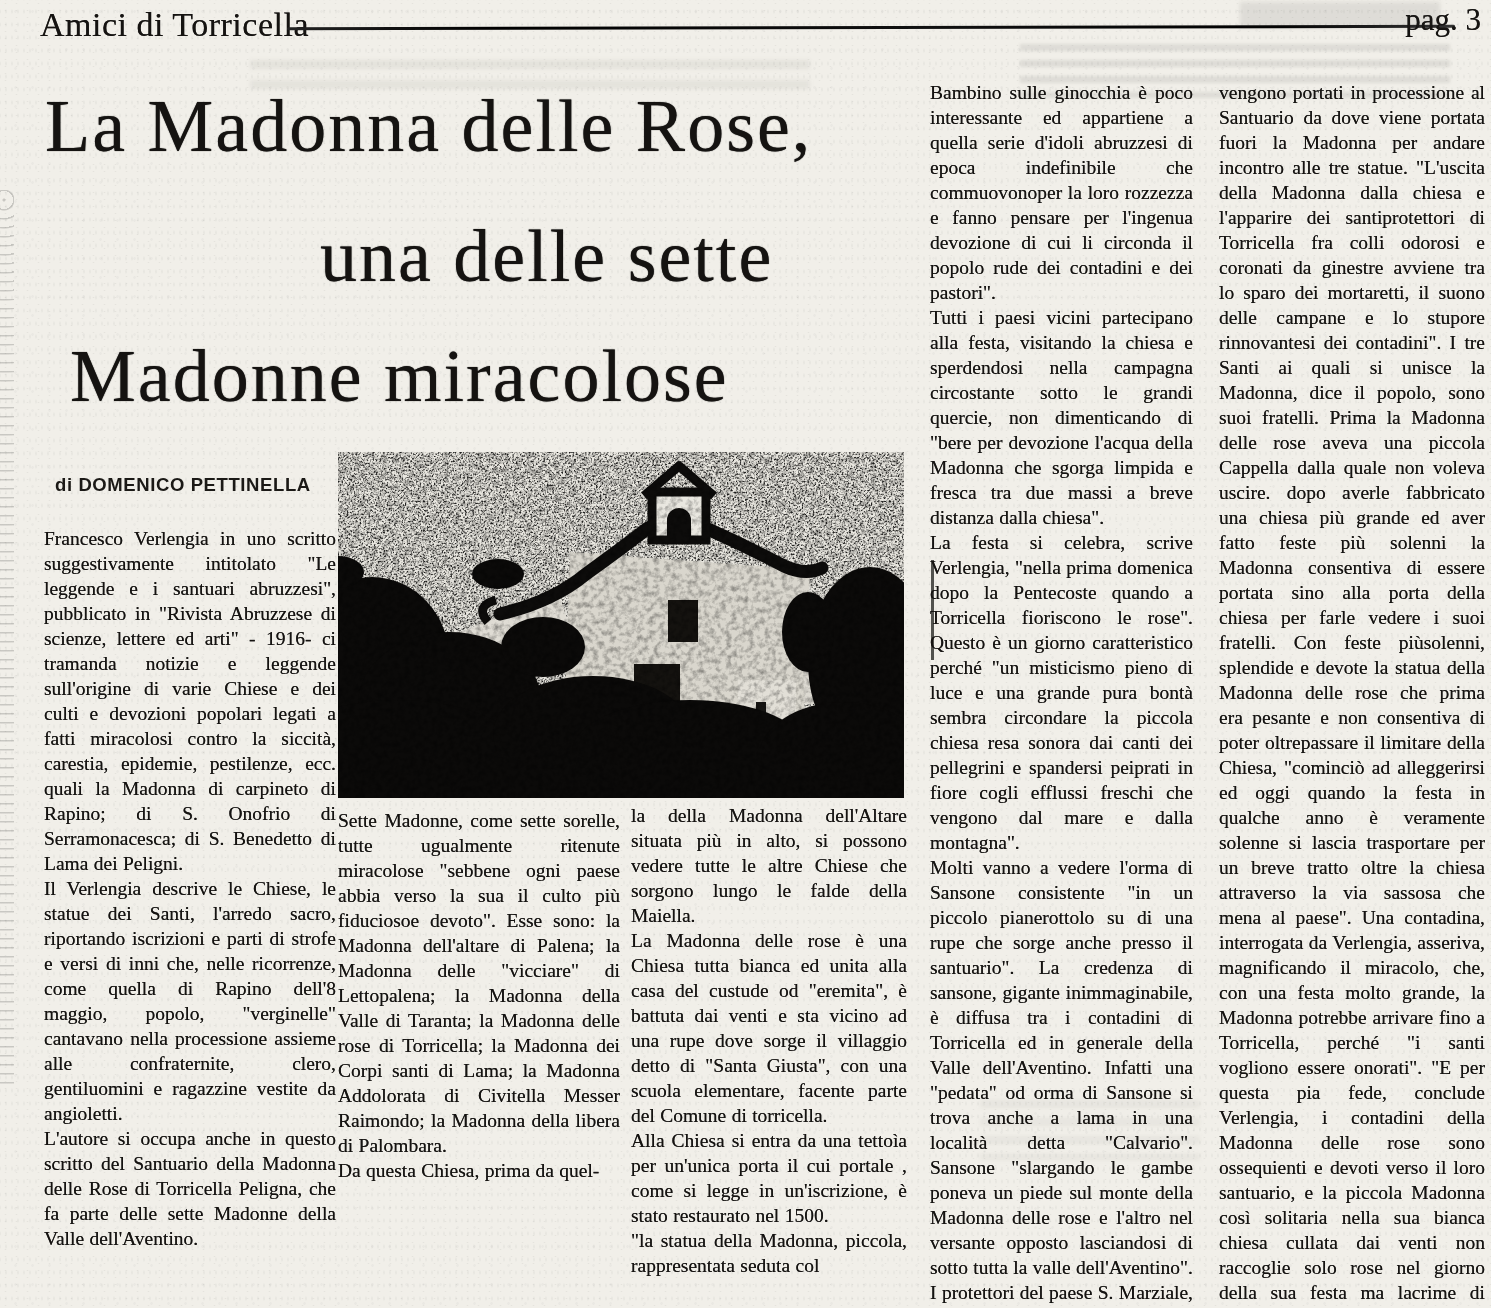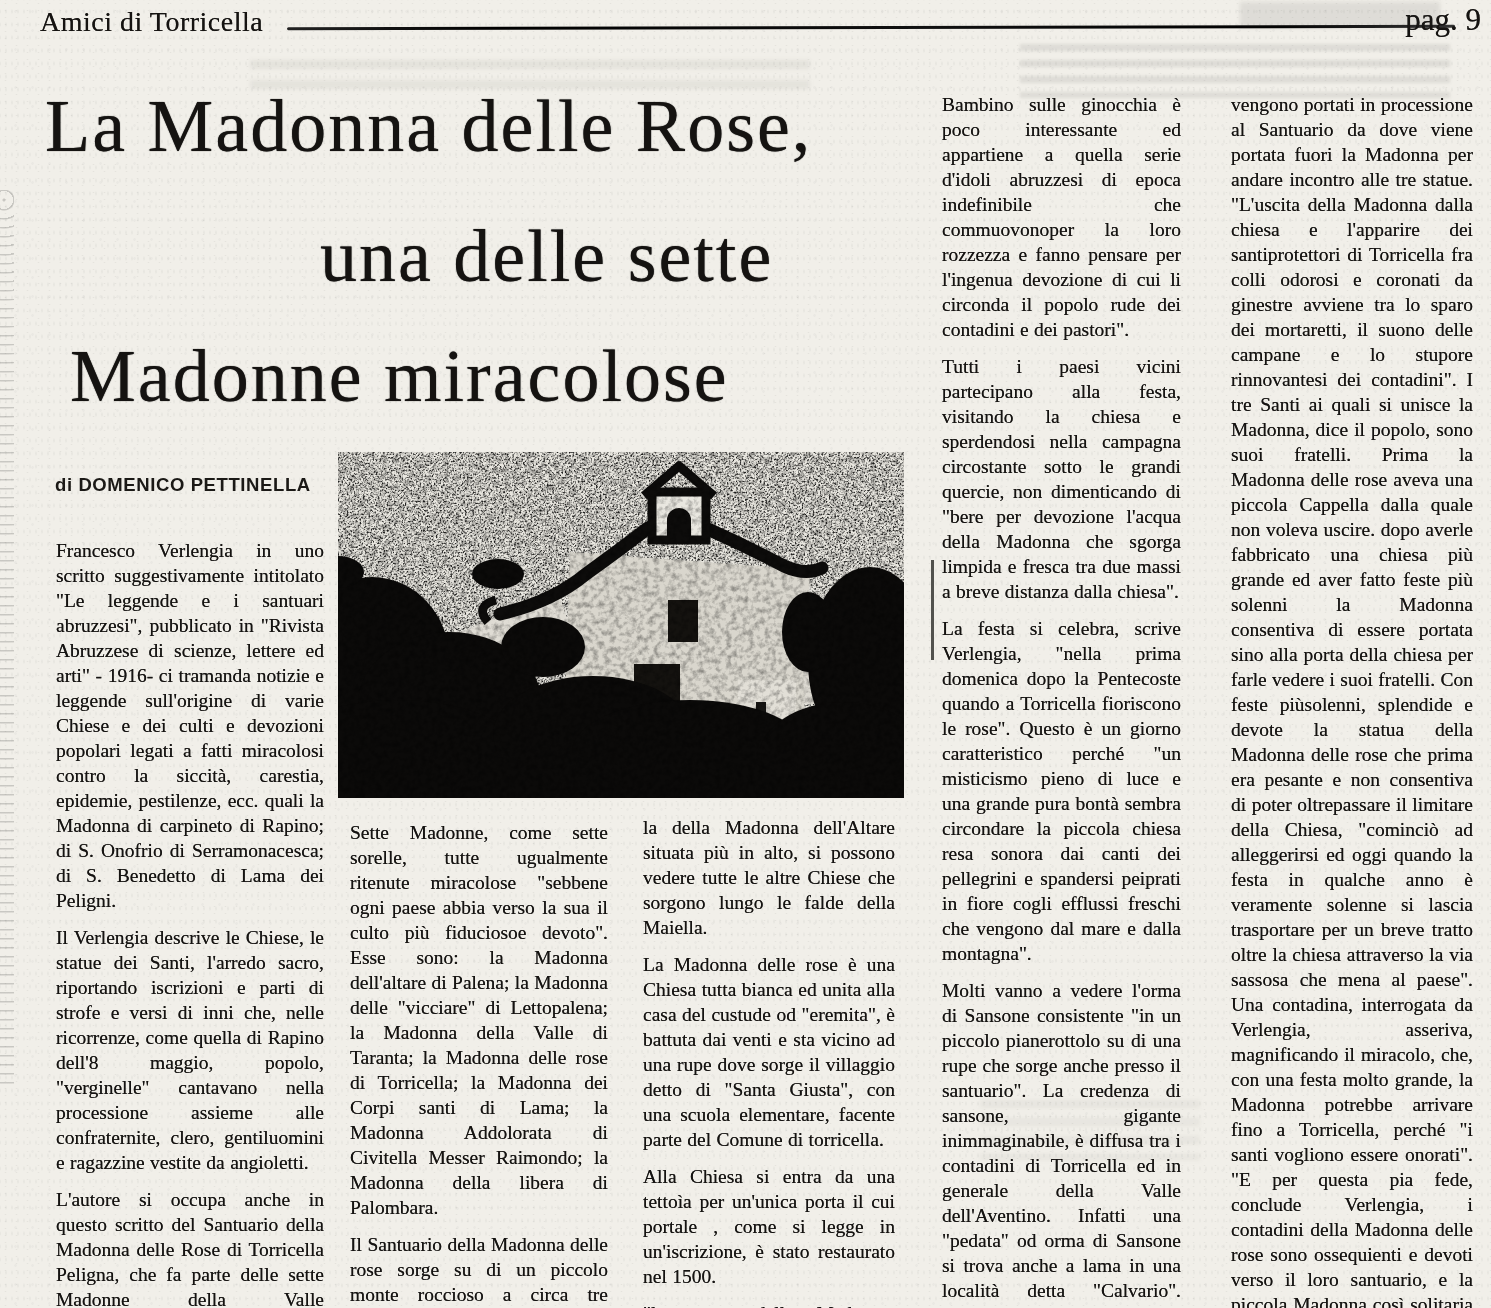--- a/index.html
+++ b/index.html
@@ -13,21 +13,21 @@
       radial-gradient(rgba(20,20,20,0.04) 0.5px, transparent 1.3px),
       radial-gradient(rgba(20,20,20,0.03) 0.8px, transparent 1.6px);
     background-size:11px 7px, 6px 13px, 17px 19px;
     background-position:0 0, 3px 5px, 7px 2px;
     overflow:hidden;
     font-family:"Liberation Serif", serif;
     color:#151311;
   }
   .masthead{
     position:absolute;left:40px;top:6px;
-    font-size:28px;letter-spacing:0.5px;
+    font-size:34px;letter-spacing:0.5px;
     text-shadow:0 0 0.5px rgba(0,0,0,0.7);
   }
   .header-rule{
     position:absolute;left:287px;top:26px;width:1168px;height:3px;
     background:linear-gradient(90deg,#222 0%,#000 18%,#111 55%,#000 85%,#333 100%);
     border-radius:2px;transform:rotate(-0.12deg);
   }
   .pagenum{
     position:absolute;right:10px;top:2px;
     font-size:31px;
@@ -50,21 +50,21 @@
     color:#1b1916;
   }
   .col{
     position:absolute;
     font-size:19.5px;line-height:25px;
     text-align:justify;
     hyphens:auto;-webkit-hyphens:auto;
     text-shadow:0 0 0.6px rgba(10,10,10,0.75);
     word-spacing:0.5px;
   }
-  .col p{margin:12px;}
+  .col p{margin:0;}
   .col1{left:44px;top:526px;width:292px;}
   .col2{left:338px;top:808px;width:282px;}
   .col3{left:631px;top:803px;width:276px;}
   .col4{left:930px;top:80px;width:263px;}
   .col5{left:1219px;top:80px;width:266px;}
   .photo{
     position:absolute;left:338px;top:452px;width:566px;height:346px;
   }
   .photo svg{display:block;width:100%;height:100%;}
   .artifact{position:absolute;pointer-events:none;}
@@ -84,21 +84,21 @@
     background:repeating-radial-gradient(circle at 4px 10px, rgba(20,20,20,0.18) 0 1px, transparent 2px 9px);
     filter:blur(0.4px);}
 </style>
 </head>
 <body>
 
 <div class="page">
 
   <div class="masthead">Amici di Torricella</div>
   <div class="header-rule"></div>
-  <div class="pagenum">pag. 9</div>
+  <div class="pagenum">pag. 3</div>
 
   <div class="artifact ghost1"></div>
   <div class="artifact ghost2"></div>
   <div class="artifact ghost3"></div>
   <div class="artifact ghost4"></div>
   <div class="artifact scanline"></div>
   <div class="artifact edge-smudge"></div>
 
   <div class="headline">
     <div class="hl hl1">La Madonna delle Rose,</div>
@@ -169,21 +169,20 @@
   </div>
 
   <div class="col col1">
     <p>Francesco Verlengia in uno scritto suggestivamente intitolato "Le leggende e i santuari abruzzesi", pubblicato in "Rivista Abruzzese di scienze, lettere ed arti" - 1916- ci tramanda notizie e leggende sull'origine di varie Chiese e dei culti e devozioni popolari legati a fatti miracolosi contro la siccità, carestia, epidemie, pestilenze, ecc. quali la Madonna di carpineto di Rapino; di S. Onofrio di Serramonacesca; di S. Benedetto di Lama dei Peligni.</p>
     <p>Il Verlengia descrive le Chiese, le statue dei Santi, l'arredo sacro, riportando iscrizioni e parti di strofe e versi di inni che, nelle ricorrenze, come quella di Rapino dell'8 maggio, popolo, "verginelle" cantavano nella processione assieme alle confraternite, clero, gentiluomini e ragazzine vestite da angioletti.</p>
     <p>L'autore si occupa anche in questo scritto del Santuario della Madonna delle Rose di Torricella Peligna, che fa parte delle sette Madonne della Valle dell'Aventino.</p>
   </div>
 
   <div class="col col2">
     <p>Sette Madonne, come sette sorelle, tutte ugualmente ritenute miracolose "sebbene ogni paese abbia verso la sua il culto più fiduciosoe devoto". Esse sono: la Madonna dell'altare di Palena; la Madonna delle "vicciare" di Lettopalena; la Madonna della Valle di Taranta; la Madonna delle rose di Torricella; la Madonna dei Corpi santi di Lama; la Madonna Addolorata di Civitella Messer Raimondo; la Madonna della libera di Palombara.</p>
-    <p>Il Santuario della Madonna delle rose sorge su di un piccolo monte roccioso a circa tre chilometri da Torricella.</p>
     <p>Da questa Chiesa, prima da quel-</p>
   </div>
 
   <div class="col col3">
     <p>la della Madonna dell'Altare situata più in alto, si possono vedere tutte le altre Chiese che sorgono lungo le falde della Maiella.</p>
     <p>La Madonna delle rose è una Chiesa tutta bianca ed unita alla casa del custude od "eremita", è battuta dai venti e sta vicino ad una rupe dove sorge il villaggio detto di "Santa Giusta", con una scuola elementare, facente parte del Comune di torricella.</p>
     <p>Alla Chiesa si entra da una tettoìa per un'unica porta il cui portale , come si legge in un'iscrizione, è stato restaurato nel 1500.</p>
     <p>"la statua della Madonna, piccola, rappresentata seduta col</p>
   </div>
 

